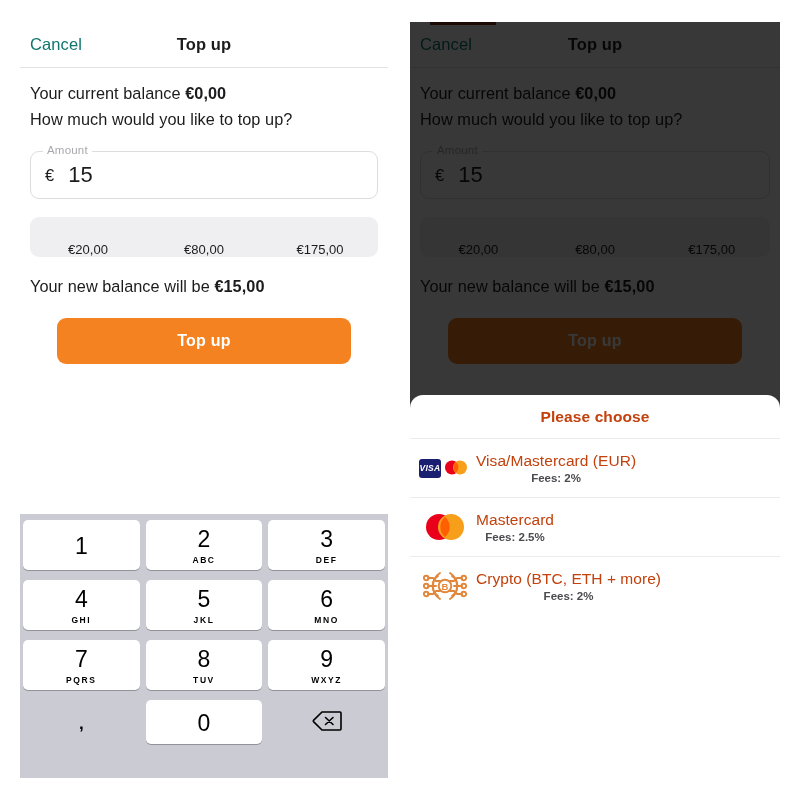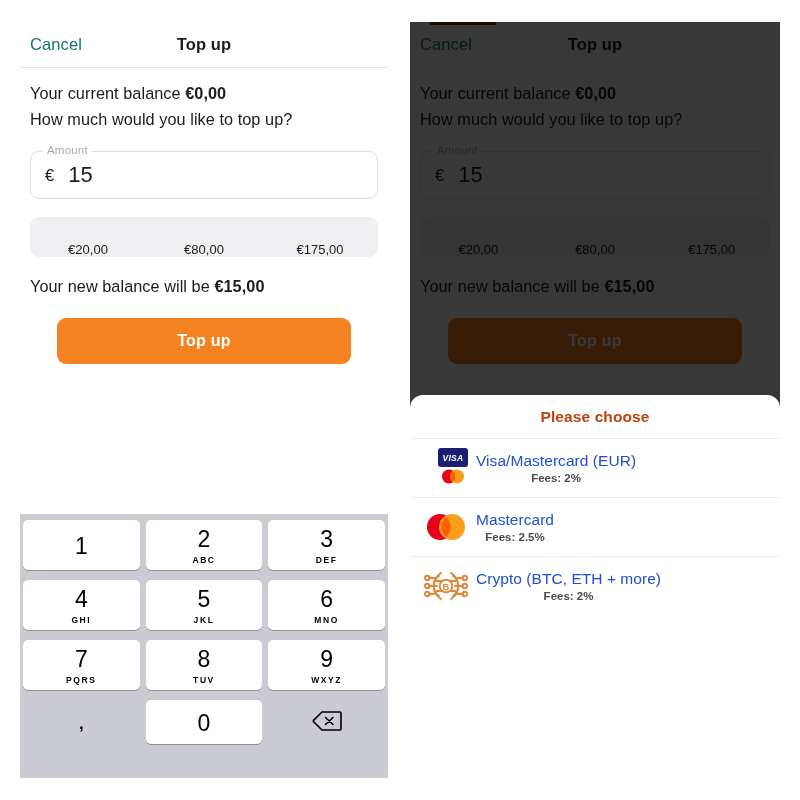--- a/index.html
+++ b/index.html
@@ -162,26 +162,26 @@
   }
   .option {
     display: flex; align-items: center;
     padding: 9px 14px 9px 12px;
     border-top: 1px solid #ececed;
     min-height: 54px;
   }
   .option:first-of-type { border-top: none; }
   .opt-icon {
     width: 46px; min-width: 46px; height: 40px;
-    display: flex; flex-direction: column;
-    align-items: flex-end; justify-content: center;
+    display: flex; flex-direction: row;
+    align-items: center; justify-content: center;
     margin-right: 8px;
   }
   .opt-text { display: flex; flex-direction: column; }
-  .opt-name { font-size: 15.5px; color: #1d4ed8; letter-spacing: .05px; }
+  .opt-name { font-size: 15.5px; color: #c2410c; letter-spacing: .05px; }
   .opt-fee  { font-size: 11.5px; color: #4a4a4f; margin-top: 2px; font-weight: 700; text-align: center; }
 
   
   .visa-badge {
     width: 30px; height: 19px; background: #1A1F71;
     border-radius: 3px;
     display: flex; align-items: center; justify-content: center;
     color: #fff; font-size: 8.5px; font-weight: 700;
     font-style: italic; letter-spacing: .3px;
   }

